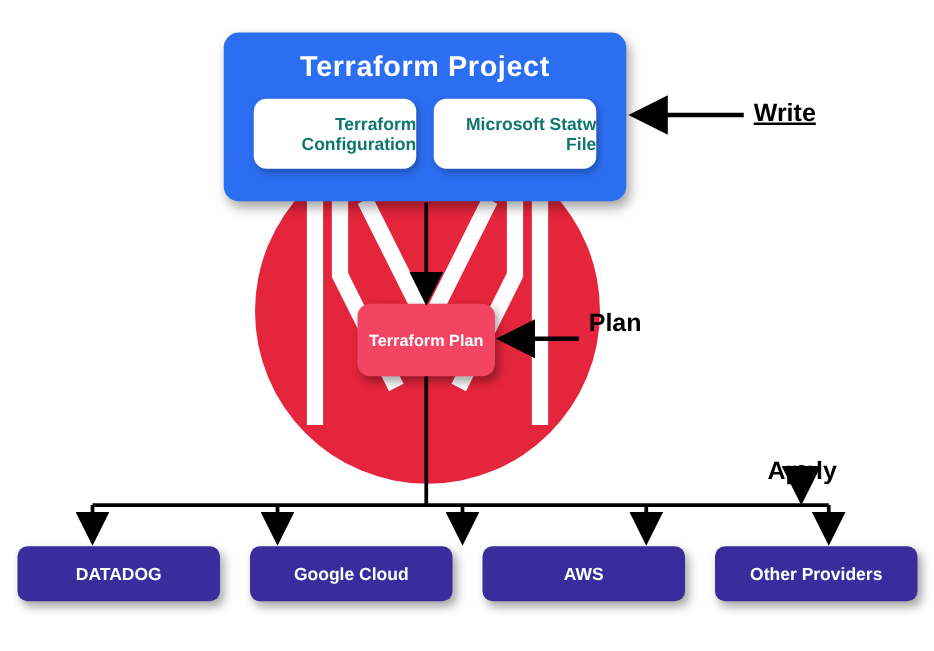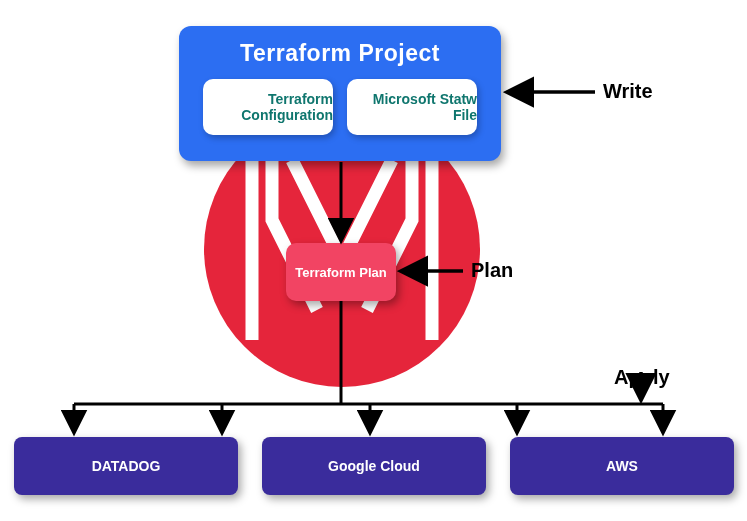--- a/index.html
+++ b/index.html
@@ -70,21 +70,21 @@
     border-radius:10px;
     display:flex;align-items:center;justify-content:center;
     color:#fff;font-weight:800;font-size:13px;
     box-shadow:3px 4px 8px rgba(0,0,0,.35);
     z-index:3;
   }
   
   .provider-row{
     position:absolute;
     left:14px;top:437px;
-    width:720px;height:58px;
+    width:720px;height:44px;
     display:flex;
     gap:24px;
     z-index:3;
   }
   .provider{
     flex:1;
     background:#3A2C9C;
     border-radius:8px;
     color:#fff;font-weight:800;font-size:14px;
     display:flex;align-items:center;justify-content:center;text-align:center;
@@ -92,22 +92,22 @@
     box-shadow:3px 4px 8px rgba(0,0,0,.35);
   }
   
   .lbl{
     position:absolute;
     font-weight:800;
     font-size:20px;
     color:#000;
     z-index:4;
   }
-  .lbl-write{left:603px;top:80px;}
-  .lbl-plan{left:471px;top:259px;}
+  .lbl-write{left:603px;top:80px;text-decoration:underline;}
+  .lbl-plan{left:471px;top:248px;}
   .lbl-apply{left:614px;top:366px;}
   
   .arrows{
     position:absolute;left:0;top:0;width:747px;height:521px;
     z-index:2;pointer-events:none;
   }
   .arrows-top{
     position:absolute;left:0;top:0;width:747px;height:521px;
     z-index:4;pointer-events:none;
   }
@@ -152,20 +152,21 @@
     <div class="inner-card">Microsoft Statw File</div>
   </div>
 </div>
 
 <div class="plan-box">Terraform Plan</div>
 
 <div class="provider-row">
   <div class="provider">DATADOG</div>
   <div class="provider">Google Cloud</div>
   <div class="provider">AWS</div>
+  <div class="provider">Other Providers</div>
 </div>
 
 <div class="lbl lbl-write">Write</div>
 <div class="lbl lbl-plan">Plan</div>
 <div class="lbl lbl-apply">Apply</div>
 
 <svg class="arrows-top" viewBox="0 0 747 521">
   <defs>
     <marker id="ah2" viewBox="0 0 12 12" refX="10" refY="6" markerWidth="9" markerHeight="9" orient="auto">
       <path d="M0,0 L12,6 L0,12 z" fill="#000"></path>

